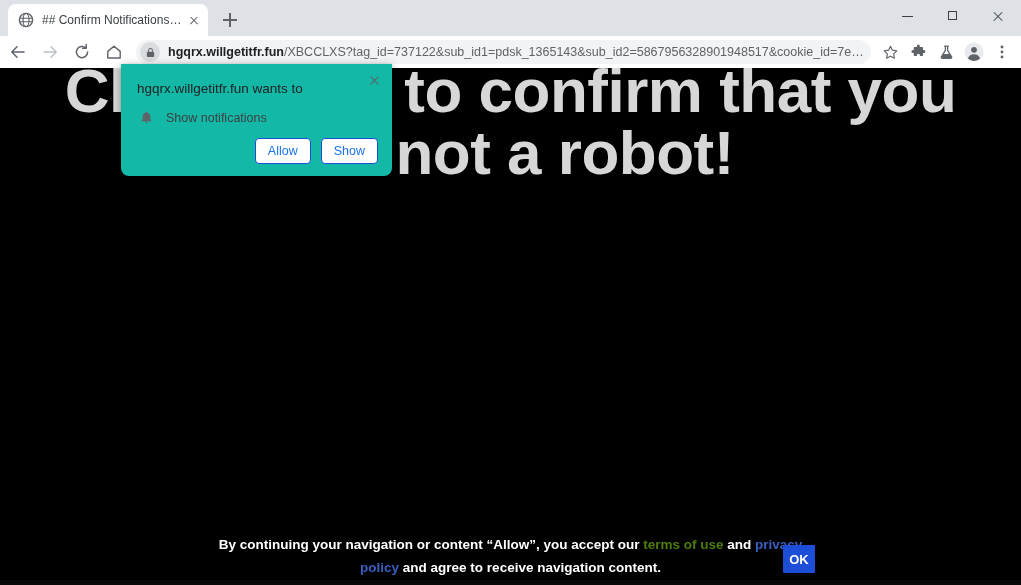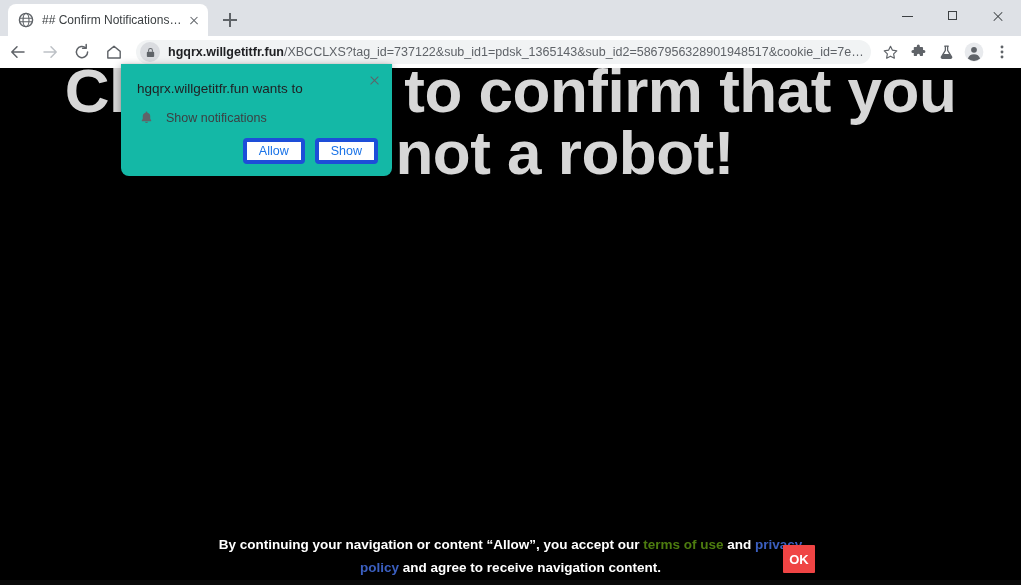--- a/index.html
+++ b/index.html
@@ -266,21 +266,21 @@
   }
   .link-terms { color: #4d7c0f; }
   .link-privacy { color: #3b5fc0; }
 
   .ok-button {
     position: absolute;
     left: 783px;
     bottom: 12px;
     width: 32px;
     height: 28px;
-    background: #ef4444;
+    background: #1d4ed8;
     color: #ffffff;
     font-size: 13px;
     font-weight: bold;
     display: flex;
     align-items: center;
     justify-content: center;
     border: none;
     border-radius: 1px;
     font-family: "Liberation Sans", sans-serif;
   }
@@ -361,21 +361,21 @@
     right: 14px;
     bottom: 12px;
     display: flex;
     gap: 10px;
   }
   .perm-btn {
     min-width: 50px;
     height: 26px;
     padding: 0 12px;
     background: #ffffff;
-    border: 4px solid #1d4ed8;
+    border: 1px solid #1d4ed8;
     border-radius: 4px;
     color: #1a73e8;
     font-size: 12.5px;
     font-weight: 500;
     font-family: "Liberation Sans", sans-serif;
     display: flex;
     align-items: center;
     justify-content: center;
   }
 </style>

